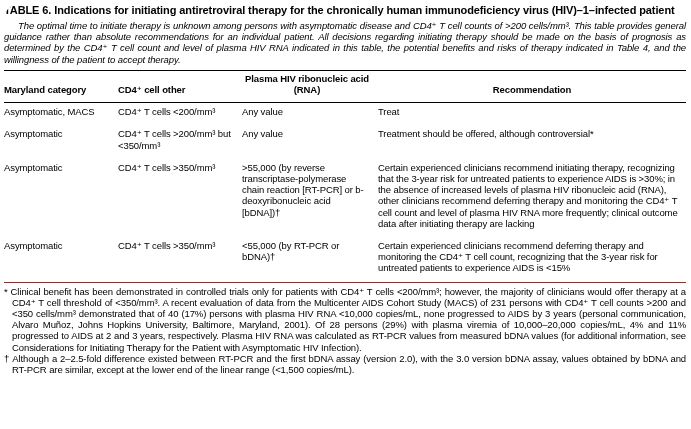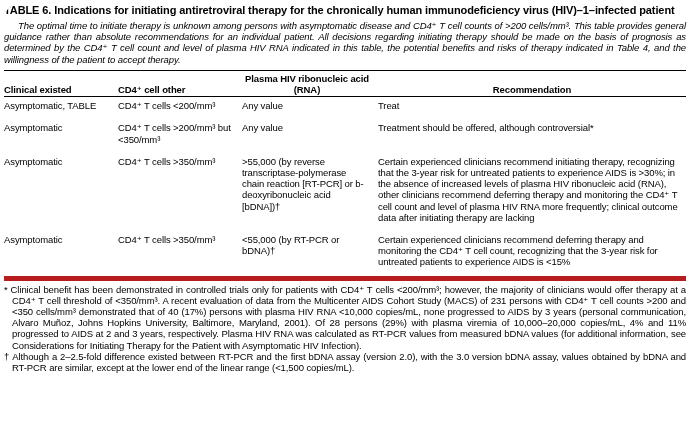--- a/index.html
+++ b/index.html
@@ -13,27 +13,27 @@
     border-radius: 29px;
   }
   .title { font-size: 11px; font-weight: bold; line-height: 1.18; margin-bottom: 3px; }
   .intro { text-indent: 14px; text-align: justify; margin-bottom: 5px; font-style: italic; }
   table.data-table { width: 100%; border-collapse: collapse; table-layout: fixed; border-top: 1px solid #000; }
   col.c1 { width: 114px; }
   col.c2 { width: 124px; }
   col.c3 { width: 136px; }
   .data-table th {
     font-weight: bold; vertical-align: bottom; text-align: left;
-    border-bottom: 1px solid #000; padding: 2px 6px 1px 0;
+    border-bottom: 1px solid #000; padding: 2px 6px 7px 0;
     font-size: 9.5px; line-height: 1.18;
   }
   .data-table th.center { text-align: center; }
   .data-table td { vertical-align: top; padding: 3px 10px 8px 0; }
   .data-table td:last-child, .data-table th:last-child { padding-right: 0; }
-  .footnotes { border-top: 5px solid #b91c1c; padding-top: 3px; }
+  .footnotes { border-top: 1px solid #b91c1c; padding-top: 3px; }
   .footnote { padding-left: 8px; text-indent: -8px; text-align: justify; }
   .fn-marker { font-weight: normal; }
 </style>
 </head>
 <body>
 
 <div class="page">
 
   <div class="title">
     <span>TABLE 6.</span>
@@ -44,29 +44,29 @@
 
   <table class="data-table">
     <colgroup>
       <col class="c1">
         <col class="c2">
         <col class="c3">
         <col class="c4">
     </colgroup>
     <thead>
       <tr>
-        <th>Clinical existed</th>
+        <th>Maryland category</th>
         <th>CD4⁺ cell other</th>
         <th class="center">Plasma HIV ribonucleic acid (RNA)</th>
         <th class="center">Recommendation</th>
       </tr>
     </thead>
     <tbody>
       <tr>
-        <td>Asymptomatic, TABLE</td>
+        <td>Asymptomatic, MACS</td>
         <td>CD4⁺ T cells &lt;200/mm³</td>
         <td>Any value</td>
         <td>Treat</td>
       </tr>
       <tr>
         <td>Asymptomatic</td>
         <td>CD4⁺ T cells &gt;200/mm³ but &lt;350/mm³</td>
         <td>Any value</td>
         <td>Treatment should be offered, although controversial*</td>
       </tr>

